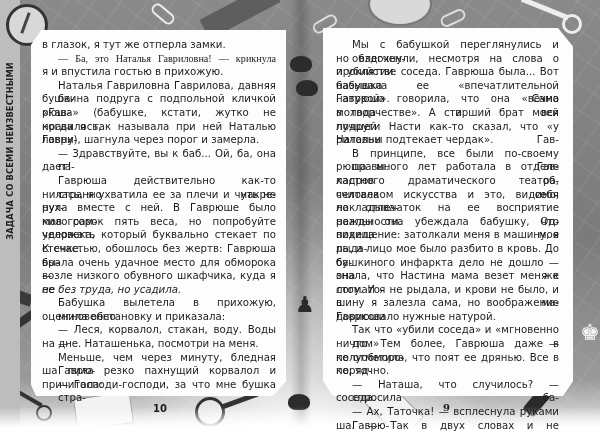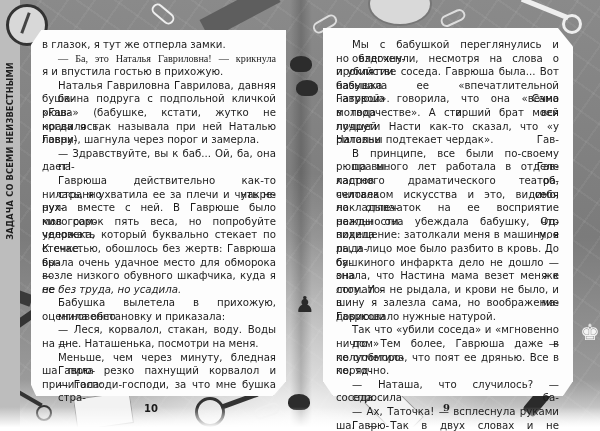--- a/index.html
+++ b/index.html
@@ -52,21 +52,21 @@
     position: absolute; font-size: 10.2px; line-height: 13.6px; color: #1c1c1c;
   }
   .text.left { left: 42px; top: 38px; width: 234px; }
   .text.right { left: 336px; top: 38px; width: 223px; }
   .line { display: block; white-space: nowrap; text-align: justify; text-align-last: justify; height: 13.6px; overflow: visible; }
   .line.indent { padding-left: 16px; }
   .line.last { text-align-last: left; }
   .page-num {
     position: absolute; font-size: 10px; font-weight: bold; color: #1a1a1a;
   }
-  .page-num.left { left: 144px; top: 403px; }
+  .page-num.left { left: 153px; top: 403px; }
   .page-num.right { left: 443px; top: 402px; font-family: "DejaVu Serif", serif; }
   
   .deco { position: absolute; }
   .compass {
     left: 6px; top: 4px; width: 36px; height: 36px; border-radius: 50%;
     border: 3px solid #333; background: #d8d8d8;
   }
   .compass::after {
     content: ""; position: absolute; left: 15px; top: 5px; width: 3px; height: 22px;
     background: #444; transform: rotate(20deg);

